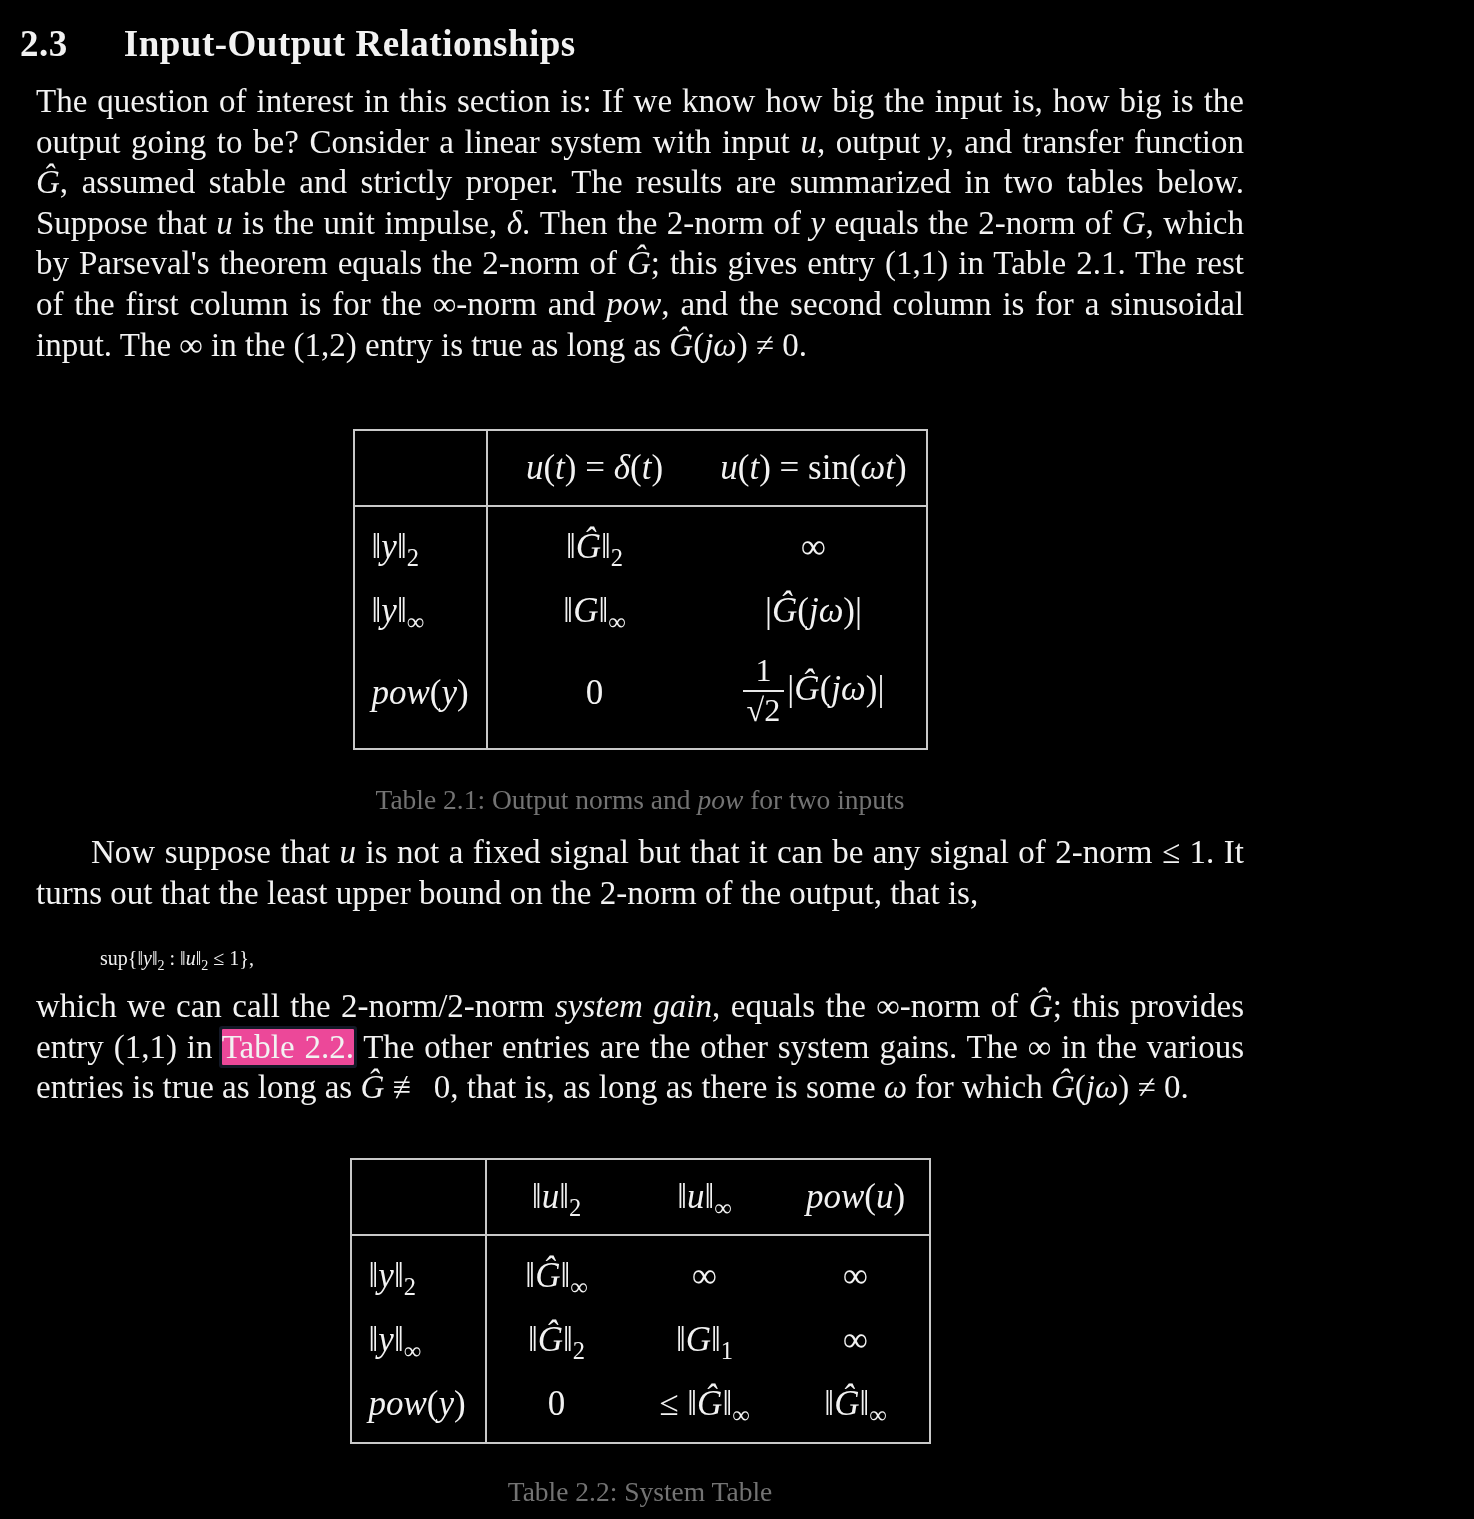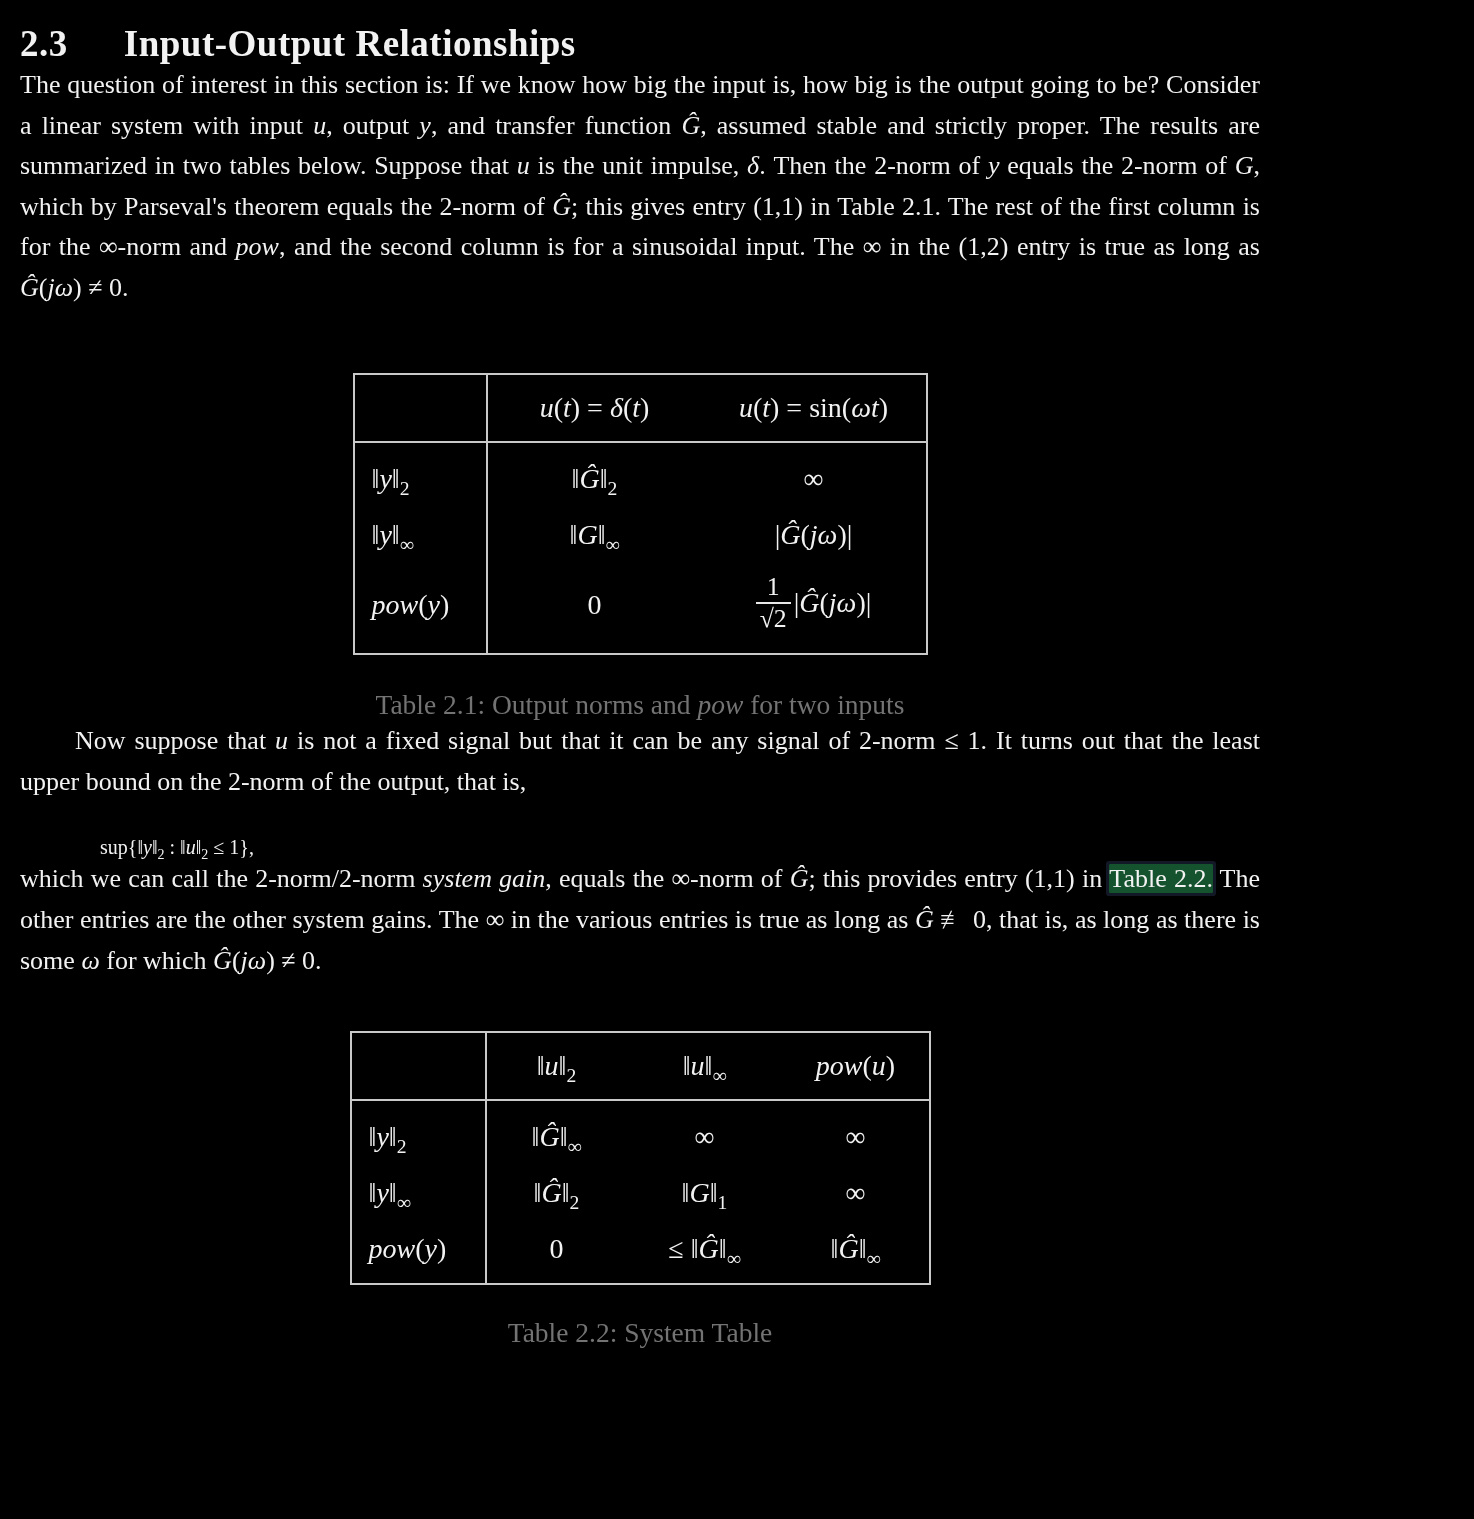--- a/index.html
+++ b/index.html
@@ -18,48 +18,47 @@
   .section-heading {
     display:flex;
     align-items:baseline;
     font-size:37px;
     font-weight:bold;
     margin:8px 0 0 0;
     letter-spacing:0.5px;
   }
   .section-heading .secnum { margin-right:56px; }
   p.body-text {
-    font-size:26px;
+    font-size:33px;
     line-height:40.6px;
     text-align:justify;
-    margin:0;
+    margin:16px;
     color:#f2f2f2;
   }
   .para1 { margin-top:40px; }
   .para2 { margin-top:44px; text-indent:55px; }
   .para3 { margin-top:32px; }
   .display-formula {
     font-size:20px;
     margin:34px 0 0 80px;
     text-align:left;
   }
   i { font-style:italic; }
   sub { font-size:0.7em; line-height:0; }
   .hl {
-    background:#14532d;
+    background:#ec4899;
     box-shadow:0 0 0 3px #131826;
     border-radius:1px;
-    font-family:Liberation Serif, serif;
   }
   .tbl-wrap1 { margin-top:64px; }
   .tbl-wrap2 { margin-top:50px; }
   table.math-table {
     border-collapse:collapse;
     margin:0 auto;
-    font-size:28px;
+    font-size:35px;
     color:#f2f2f2;
     border:2px solid #c9c9c9;
     padding-left:20px;
   }
   table.math-table td {
     text-align:center;
     vertical-align:middle;
     padding:12px 14px;
   }
   table.math-table tr.hdr td { padding:17px 14px; border-bottom:2px solid #c9c9c9; }

